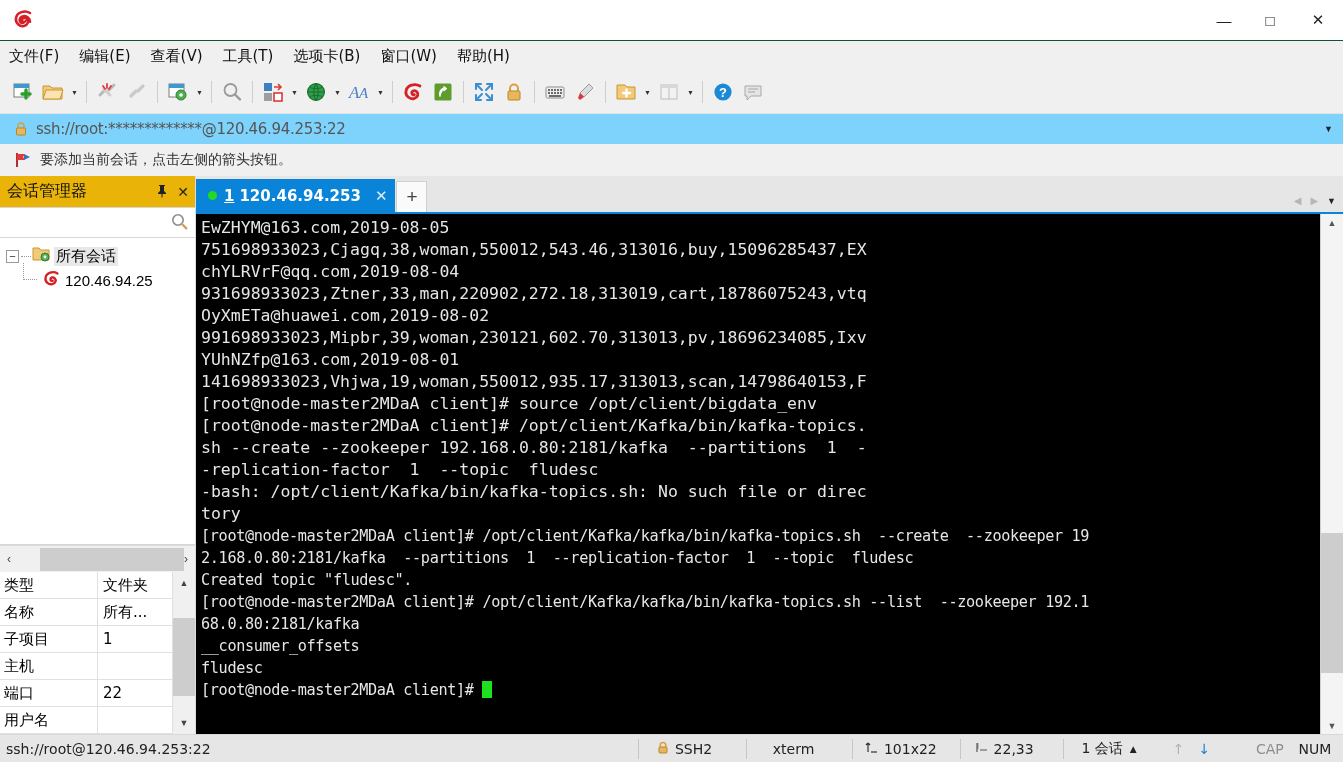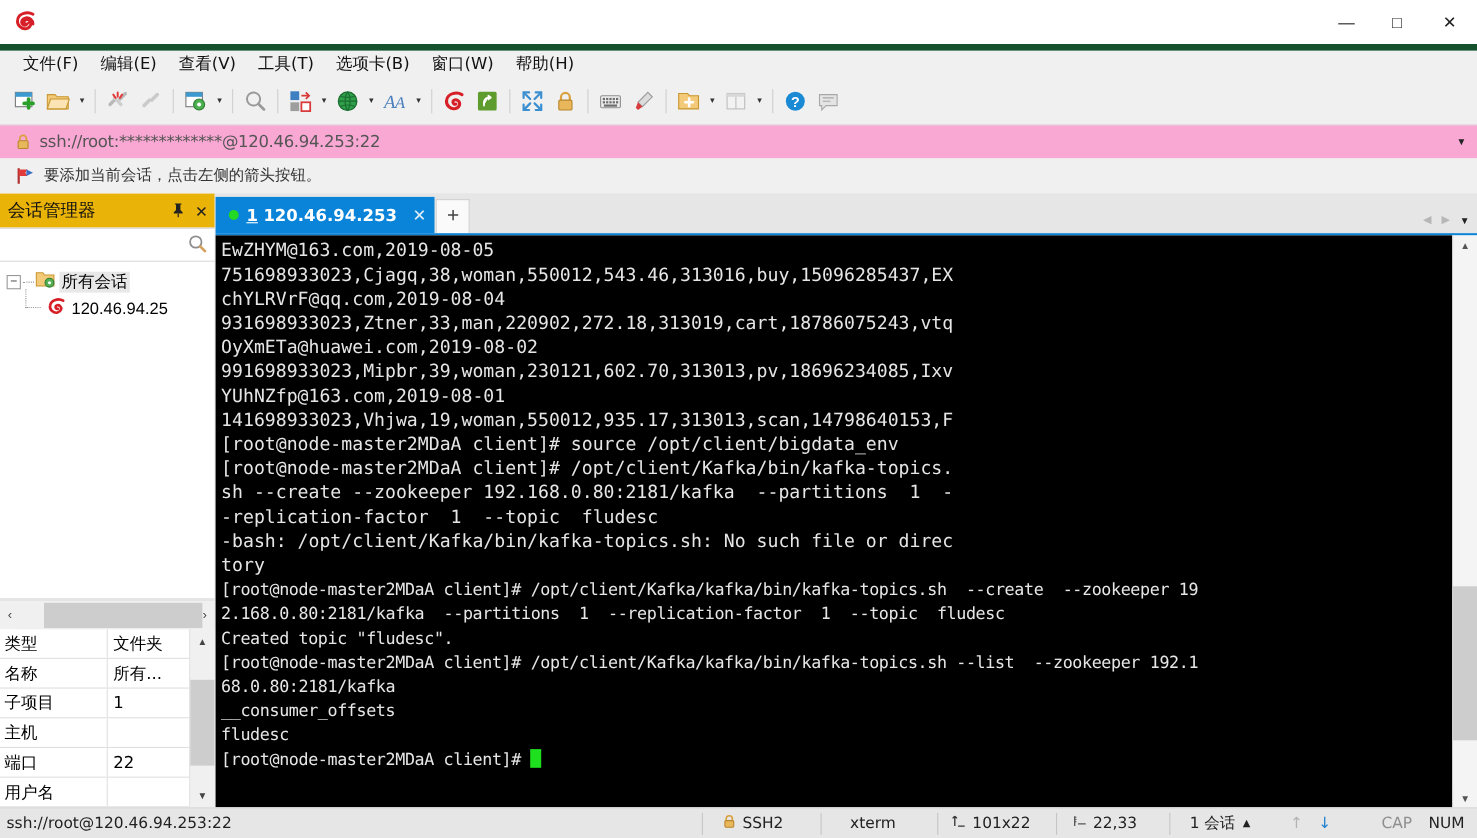--- a/index.html
+++ b/index.html
@@ -26,40 +26,40 @@
   .wincontrols { margin-left:auto; display:flex; height:40px; }
   .wincontrols div {
     width:46px; height:40px; display:flex; align-items:center; justify-content:center;
     font-size:15px; color:#222;
   }
   .wincontrols div:last-child { width:50px; }
 
   
   .menubar {
     flex:0 0 31px; height:31px; background:#f0f0f0; display:flex; align-items:center;
-    padding-left:12px; border-top:6px solid #14532d;
+    border-top:1px solid #14532d;
   }
   .menubar .mi {
     font-size:15px; color:#111; padding:4px 9px; margin-right:2px; white-space:nowrap;
     font-family:"DejaVu Sans","Liberation Sans",sans-serif;
   }
 
   
   .toolbar {
     flex:0 0 42px; height:42px; background:#f0f0f0; display:flex; align-items:center;
     padding-left:8px;
   }
   .tb { width:30px;height:30px; display:flex;align-items:center;justify-content:center; position:relative; }
   .tbarrow { width:13px;height:30px; display:flex;align-items:center;justify-content:center;
              font-size:7px; color:#333; }
   .tbsep { width:1px;height:22px;background:#cfcfcf; margin:0 5px; }
 
   
   .addressbar {
-    flex:0 0 31px; height:31px; background:#f9a8d4; display:flex; align-items:center;
+    flex:0 0 31px; height:31px; background:#7dd3fc; display:flex; align-items:center;
     padding-left:14px; border-top:1px solid #e3e3e3;
   }
   .addressbar .lock { width:14px;height:16px; margin-right:8px; }
   .addressbar .url { font-size:15px; color:#555; white-space:nowrap;
     font-family:"DejaVu Sans","Liberation Sans",sans-serif; letter-spacing:-0.3px;}
   .addressbar .caret { margin-left:auto; margin-right:10px; font-size:9px; color:#222; }
 
   
   .noticebar {
     flex:0 0 32px; height:32px; background:#f0f0f0; display:flex; align-items:center;

